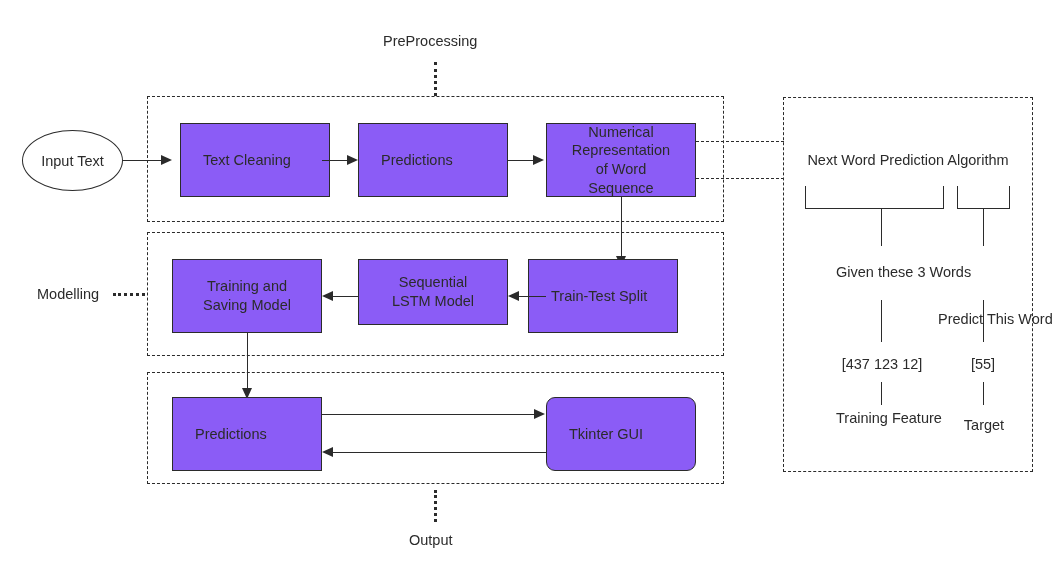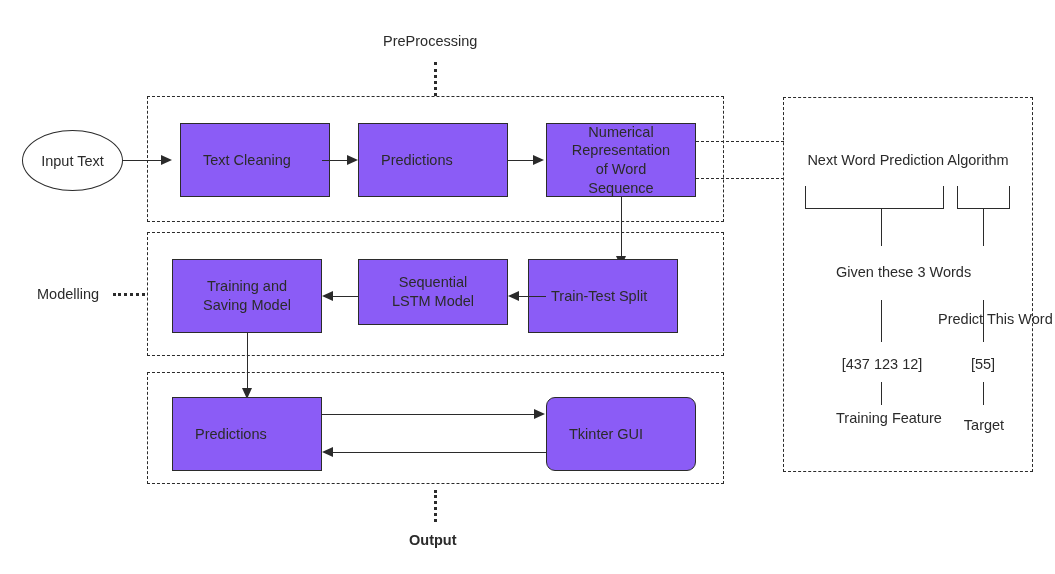--- a/index.html
+++ b/index.html
@@ -88,21 +88,21 @@
   <div class="vdot" style="left:434px;top:62px;height:34px;"></div>
 
   <div class="group" style="left:147px;top:96px;width:577px;height:126px;"></div>
 
   <div class="group" style="left:147px;top:232px;width:577px;height:124px;"></div>
   <div class="caption" style="left:37px;top:286px;">Modelling</div>
   <div class="hdot" style="left:113px;top:293px;width:32px;"></div>
 
   <div class="group" style="left:147px;top:372px;width:577px;height:112px;"></div>
   <div class="vdot" style="left:434px;top:490px;height:32px;"></div>
-  <div class="caption" style="left:409px;top:532px;font-weight:bold;">Output</div>
+  <div class="caption" style="left:409px;top:532px;">Output</div>
 
   <div class="ellipse" style="left:22px;top:130px;width:101px;height:61px;">
     <span>Input Text</span>
   </div>
 
   <div class="hline" style="left:123px;top:160px;width:40px;"></div>
   <div class="arrow right" style="left:161px;top:155px;"></div>
 
   <div class="box" style="left:180px;top:123px;width:150px;height:74px;">
     <span>Text Cleaning</span>

